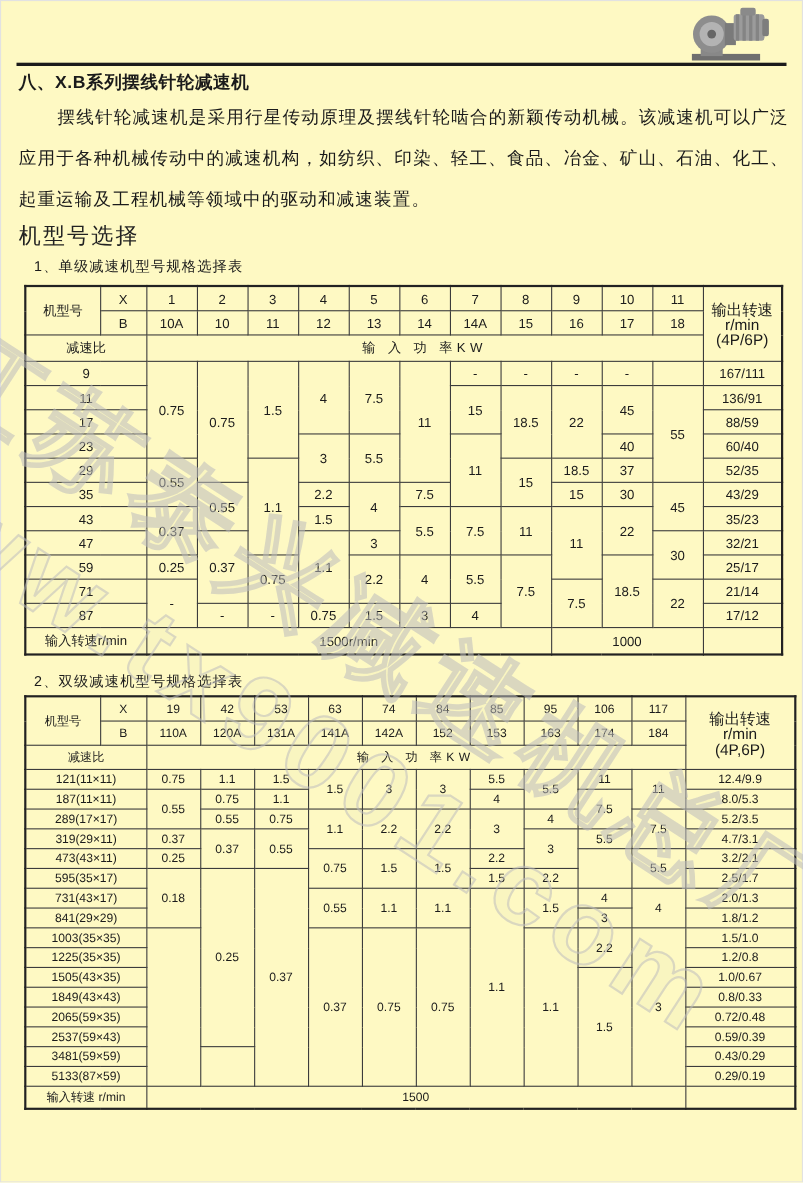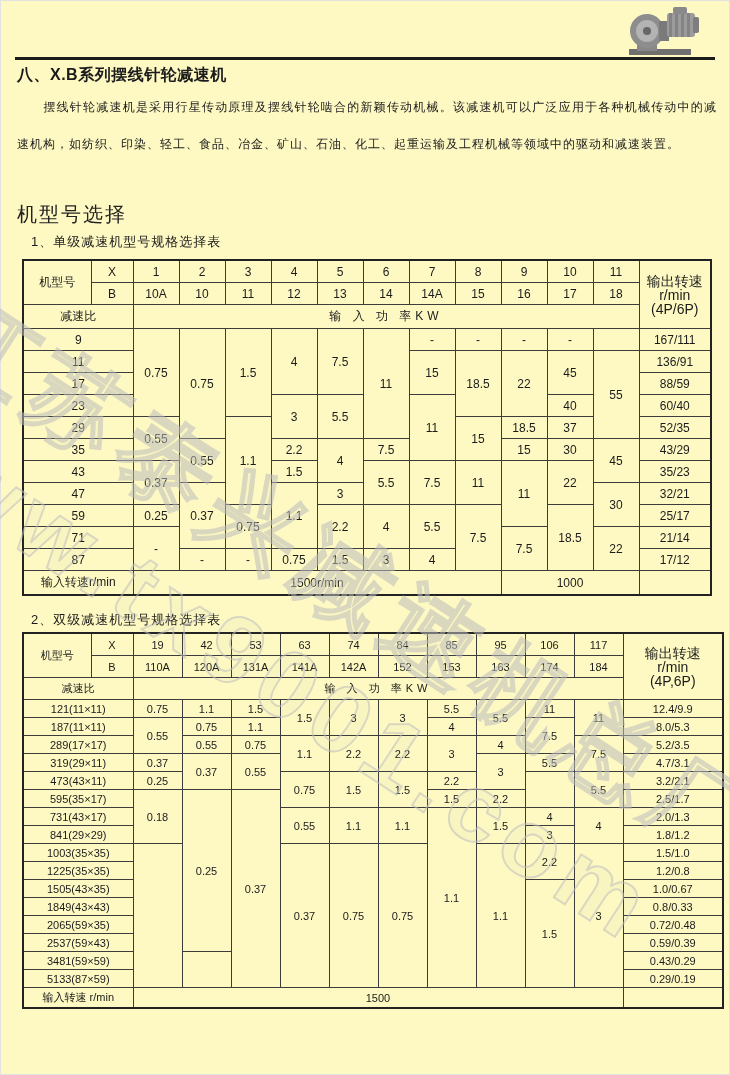--- a/index.html
+++ b/index.html
@@ -2,21 +2,21 @@
 <html><head>
 <meta charset="utf-8">
 <style>
   html,body{margin:0;padding:0;}
   body{width:730px;height:1075px;background:#fdfdfd;position:relative;overflow:hidden;
        font-family:"Liberation Sans","DejaVu Sans",sans-serif;color:#1b1b1b;}
   .page{position:absolute;inset:0;background:#fef9c3;border:1px solid #e2e2e2;}
   .photo{position:absolute;top:4px;right:26px;width:80px;height:52px;}
   .rule{position:absolute;left:14px;right:14px;top:56px;height:3px;background:#1b1b1b;}
   .h1{position:absolute;left:16px;top:64px;font-size:16px;font-weight:bold;letter-spacing:.5px;}
-  .intro{position:absolute;left:16px;top:88px;width:700px;font-size:12px;line-height:37px;
+  .intro{position:absolute;left:16px;top:88px;width:700px;font-size:16px;line-height:37px;
          text-indent:2.2em;text-align:justify;letter-spacing:1px;margin:0;}
   .h2{position:absolute;left:16px;top:200px;font-size:20px;font-weight:normal;letter-spacing:2px;color:#222;}
   .cap{position:absolute;left:30px;font-size:13px;letter-spacing:1px;text-align:right;}
   .cap1{top:232px;} .cap2{top:610px;}
   .mount{position:absolute;left:21px;} .mount1{top:258px;} .mount2{top:631px;}
   table.spec-table{border-collapse:collapse;table-layout:fixed;background:transparent;}
   .spec-table th,.spec-table td{border:1px solid #3c3c3c;text-align:center;vertical-align:middle;
        padding:0 1px;font-weight:normal;overflow:hidden;}
   .spec-table{border:2px solid #222;}
   .t1{width:688px;font-size:12px;}

